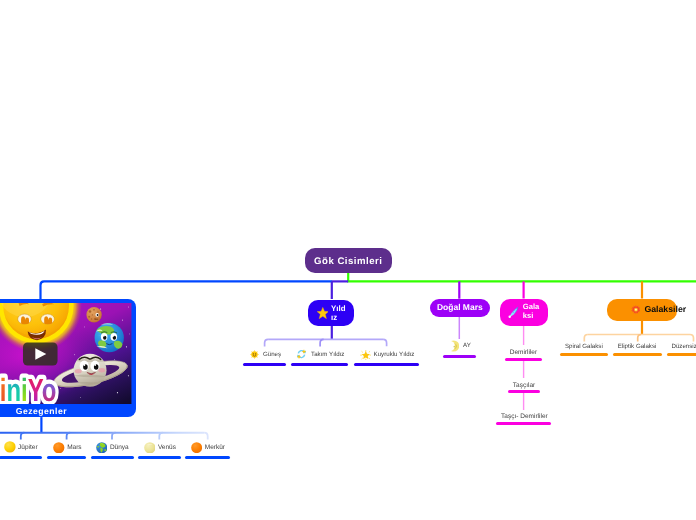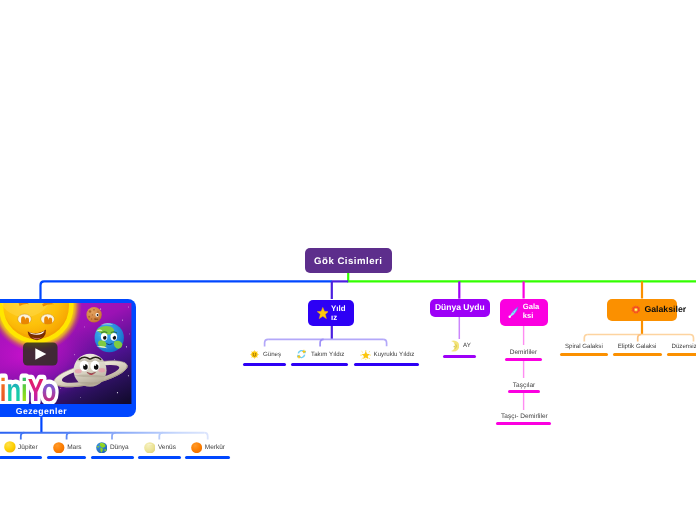--- a/index.html
+++ b/index.html
@@ -5,21 +5,21 @@
   html,body{margin:0;padding:0;}
   body{width:696px;height:520px;background:#ffffff;overflow:hidden;
        font-family:"Liberation Sans","DejaVu Sans",sans-serif;
        -webkit-font-smoothing:antialiased;text-rendering:geometricPrecision;}
   #stage{position:relative;width:696px;height:520px;
          transform:translateZ(0);}
   .leaf .row,.node .nlbl,#vidcap{transform:translateZ(0);}
   svg.lines{position:absolute;left:0;top:0;width:696px;height:520px;overflow:visible;
             pointer-events:none;z-index:1;}
 
-  .node{position:absolute;border-radius:5px;display:flex;align-items:center;
+  .node{position:absolute;border-radius:10px;display:flex;align-items:center;
         box-sizing:border-box;z-index:5;}
   .node .nlbl{font-weight:bold;line-height:1.12;}
 
   .leaf{position:absolute;z-index:5;}
   .leaf .row{display:flex;align-items:center;white-space:nowrap;}
   .leaf .ltxt{color:#3d3d3d;font-size:6.15px;}
   .leaf.met .ltxt{font-size:6.5px;}
   .leaf.gz .ltxt{font-size:6.5px;}
   .ul{position:absolute;border-radius:3px;}
 
@@ -116,21 +116,21 @@
     <svg class="ico" width="11.6" height="12.1" viewBox="0 0 23 24">
       <path d="M11.5 0.6 L14.9 8.6 L23 9.1 L16.6 14.6 L18.8 23.4 L11.5 18.5
                L4.2 23.4 L6.4 14.6 L0 9.1 L8.1 8.6 Z" fill="#fcc60c" stroke="#f2a909" stroke-width="0.7"></path>
     </svg>
     <span class="nlbl" style="font-size:7.9px;color:#fff;margin-left:2.6px;width:15.5px;
                  word-break:break-all;line-height:9.1px;">Yıldız</span>
   </div>
 
   <div class="node" style="left:429.6px;top:298.7px;width:60.4px;height:18.3px;background:#9d00f7;
               justify-content:center;">
-    <span class="nlbl" style="font-size:8.5px;color:#fff;">Dünya Uydu</span>
+    <span class="nlbl" style="font-size:8.5px;color:#fff;">Doğal Mars</span>
   </div>
 
   <div class="node" style="left:499.9px;top:298.5px;width:47.9px;height:27px;background:#fb00e0;
               padding-left:7.9px;">
     <svg class="ico" width="11" height="11.7" viewBox="0 0 22 24">
       <defs>
         <linearGradient id="cometg" x1="1" y1="0" x2="0" y2="1">
           <stop offset="0" stop-color="#2e8fe0"></stop>
           <stop offset="0.45" stop-color="#3fd0f5"></stop>
           <stop offset="1" stop-color="#e8feff"></stop>

